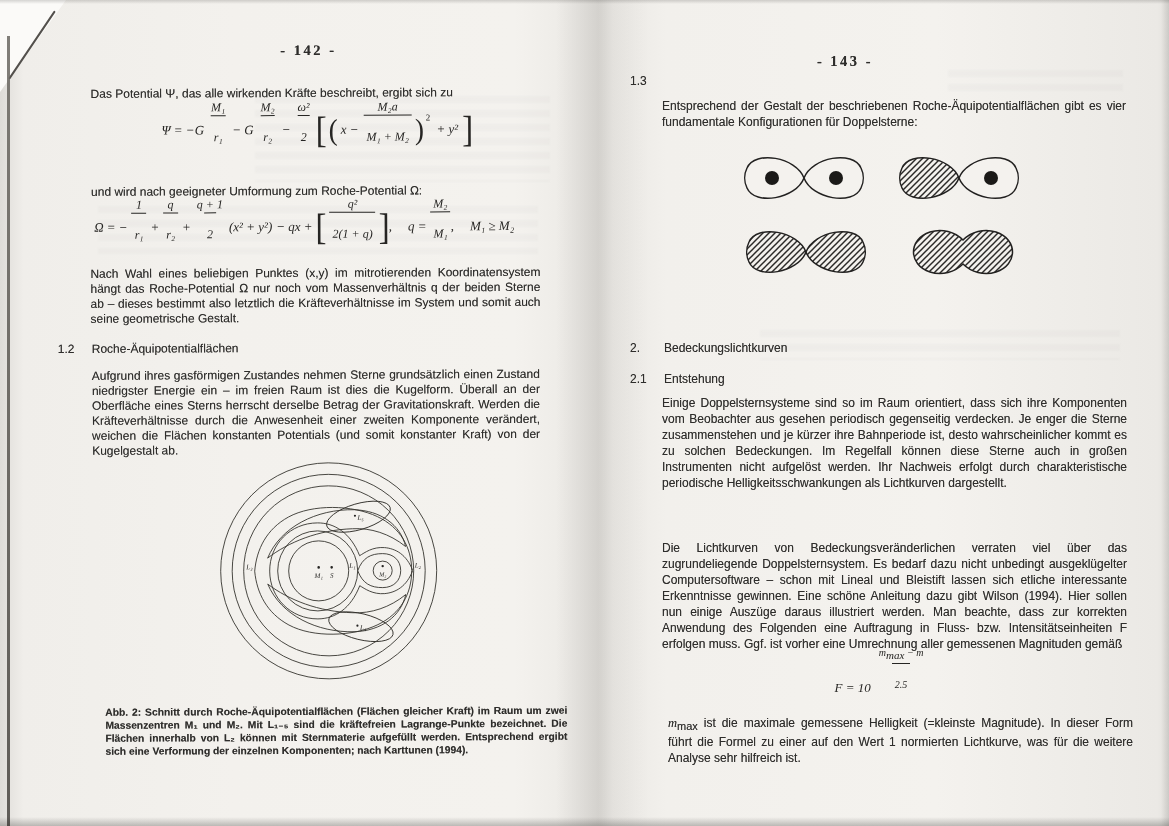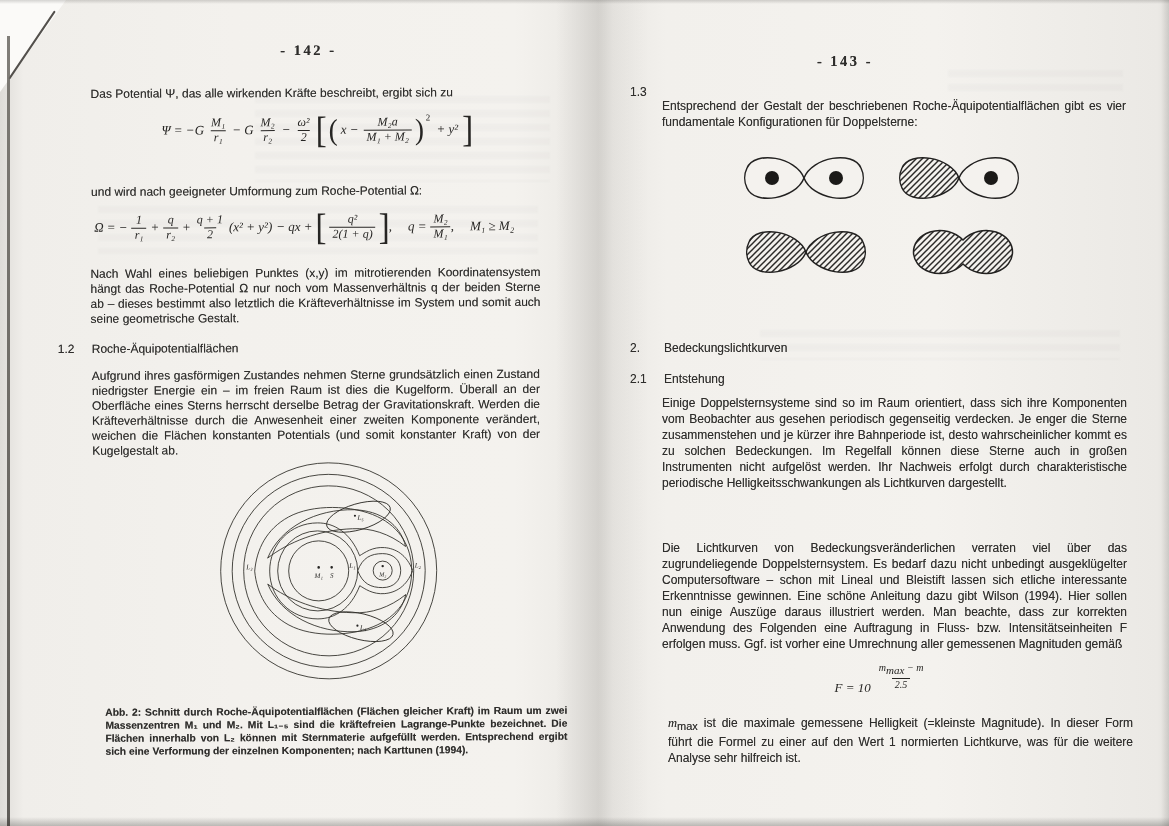--- a/index.html
+++ b/index.html
@@ -46,21 +46,21 @@
   .sec .no { width:34px; flex:none; }
   .caption { position:absolute; font-size:10.3px; line-height:13px; font-weight:bold;
              text-align:justify; text-shadow:0 0 .4px rgba(46,45,43,.5); }
 
   
   .formula { position:absolute; display:flex; align-items:center; justify-content:center;
              font-family:"Liberation Serif","DejaVu Serif","DejaVu Sans",serif;
              font-style:italic; font-size:13px; color:#262523; gap:5px; white-space:nowrap; }
   .frac { display:inline-flex; flex-direction:column; align-items:center;
           line-height:1.1; font-size:12px; }
-  .frac .den { border-top:1px solid #262523; padding:0 3px; }
+  .frac .den { border-top:1px solid #262523; padding:15px 3px; }
   .frac .num { padding:0 2px 1px 2px; }
   .bigb { font-style:normal; font-size:33px; font-weight:300; transform:scaleY(1.12);
           line-height:1; margin:0 -1px; }
   .bigp { font-style:normal; font-size:27px; font-weight:300; transform:scaleY(1.1);
           line-height:1; margin:0 -2px; }
   .sq  { font-size:9px; font-style:normal; position:relative; top:-12px; left:-1px; }
   .gap { width:8px; }
   .exp { display:inline-flex; transform:translateY(-12px); font-size:10px; margin-left:1px; }
   .exp .frac { font-size:10px; }
   .mvar { font-family:"Liberation Serif","DejaVu Serif",serif; font-style:italic;
@@ -210,21 +210,21 @@
       </g>
     </svg>
 
     <div class="caption" style="left:104px;top:705px;width:462px;">Abb. 2: Schnitt durch Roche-Äquipotentialflächen (Flächen gleicher Kraft) im Raum um zwei Massenzentren M₁ und M₂. Mit L₁₋₅ sind die kräftefreien Lagrange-Punkte bezeichnet. Die Flächen innerhalb von L₂ können mit Sternmaterie aufgefüllt werden. Entsprechend ergibt sich eine Verformung der einzelnen Komponenten; nach Karttunen (1994).</div>
   </div>
 
   <div class="rp">
 
     <div class="pagenum" style="left:180px;top:37px;width:160px;margin-top:16px;">- 143 -</div>
 
-    <div class="sec" style="left:45px;top:85px;width:500px;align-items:flex-end;">
+    <div class="sec" style="left:45px;top:74px;width:500px;align-items:flex-end;">
       <span class="no">1.3</span>
     </div>
 
     <div class="txr" style="left:77px;top:98px;width:464px;">Entsprechend der Gestalt der beschriebenen Roche-Äquipotentialflächen gibt es vier fundamentale Konfigurationen für Doppelsterne:</div>
 
     <svg style="position:absolute;left:143px;top:150px;" width="344" height="130" viewBox="0 0 344 130">
       <defs>
         <pattern id="hatch" width="6" height="6" patternUnits="userSpaceOnUse">
           <line x1="0" y1="6" x2="6" y2="0" stroke="#2b2a28" stroke-width="1.5"></line>
           <line x1="-1" y1="1" x2="1" y2="-1" stroke="#2b2a28" stroke-width="1.5"></line>

